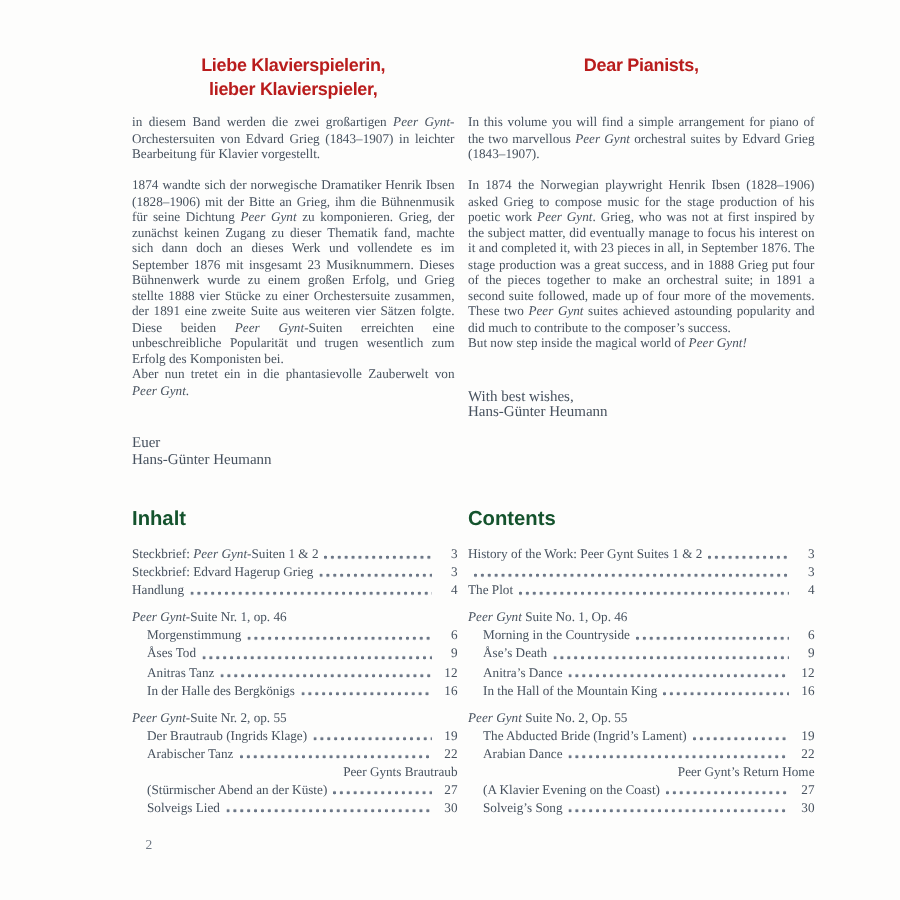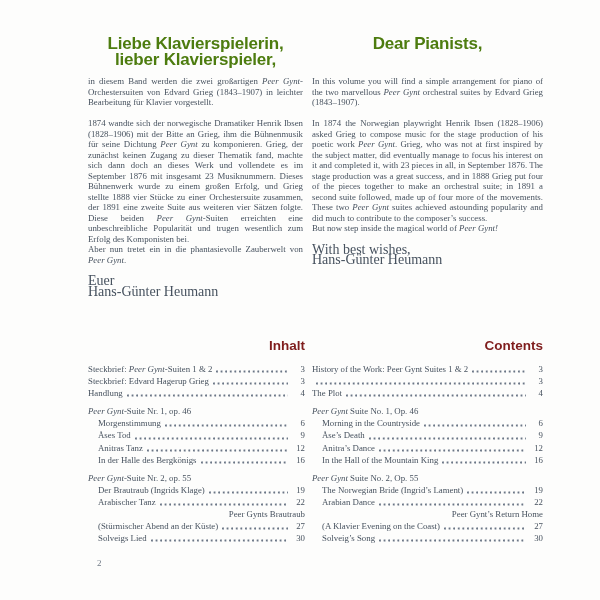--- a/index.html
+++ b/index.html
@@ -9,39 +9,39 @@
     font-family:"Liberation Serif", serif;
     color:#47525f;
     overflow:hidden;
   }
   .col { position:absolute; top:36px; }
   .col-left  { left:88px;  width:215px; }
   .col-right { left:312px; width:231px; }
 
   .heading {
     font-family:"Liberation Sans", sans-serif;
-    font-weight:bold; font-size:17px; line-height:15.5px;
+    font-weight:bold; font-size:12px; line-height:15.5px;
     letter-spacing:-0.2px;
-    color:#4d7c0f; text-align:center;
+    color:#b91c1c; text-align:center;
     margin:0 0 9px 0; min-height:31px;
   }
   .para {
     margin:0 0 10.5px 0;
     font-size:8.8px; line-height:10.5px;
     text-align:justify;
   }
-  .signoff { margin-top:11px; font-size:14px; line-height:10.6px; }
+  .signoff { margin-top:26px; font-size:10px; line-height:10.6px; }
 
   .toc { position:absolute; top:338px; }
   .toc-left  { left:88px;  width:217px; }
   .toc-right { left:312px; width:231px; }
   .toc-title {
     font-family:"Liberation Sans", sans-serif;
     font-weight:bold; font-size:13.5px; line-height:15px;
-    color:#7f1d1d; text-align:right; margin:0 0 10px 0;
+    color:#14532d; text-align:left; margin:0 0 10px 0;
   }
   .toc-group { margin-top:0; }
   .toc-group + .toc-group { margin-top:6px; }
   .toc-heading { font-size:8.8px; line-height:12.1px; }
   .toc-row { display:flex; align-items:baseline; font-size:8.8px; line-height:12.1px; }
   .toc-row.indent { padding-left:10px;justify-content:flex-end; }
   .toc-label { flex:0 1 auto; white-space:nowrap; }
   .toc-dots {
     flex:1 1 auto; align-self:flex-end;
     height:3px; margin:0 3px 2px 4px;
@@ -194,21 +194,21 @@
           </div>
           <div class="toc-row indent">
             <span class="toc-label"><span>In the Hall of the Mountain King</span></span>
             <span class="toc-dots"></span>
             <span class="toc-page">16</span>
           </div>
         </div>
         <div class="toc-group">
           <div class="toc-heading"><i>Peer Gynt</i><span> Suite No. 2, Op. 55</span></div>
           <div class="toc-row indent">
-            <span class="toc-label"><span>The Norwegian Bride (Ingrid’s Lament)</span></span>
+            <span class="toc-label"><span>The Abducted Bride (Ingrid’s Lament)</span></span>
             <span class="toc-dots"></span>
             <span class="toc-page">19</span>
           </div>
           <div class="toc-row indent">
             <span class="toc-label"><span>Arabian Dance</span></span>
             <span class="toc-dots"></span>
             <span class="toc-page">22</span>
           </div>
           <div class="toc-row indent">
             <span class="toc-label"><span>Peer Gynt’s Return Home</span></span>

